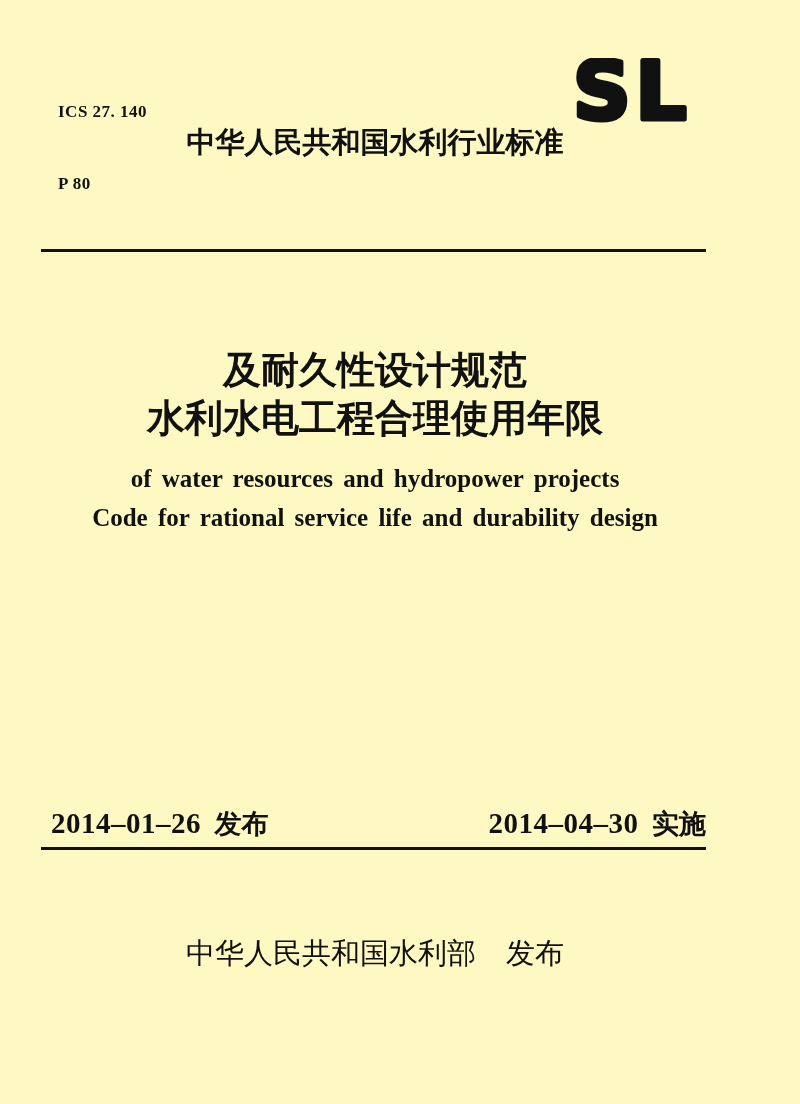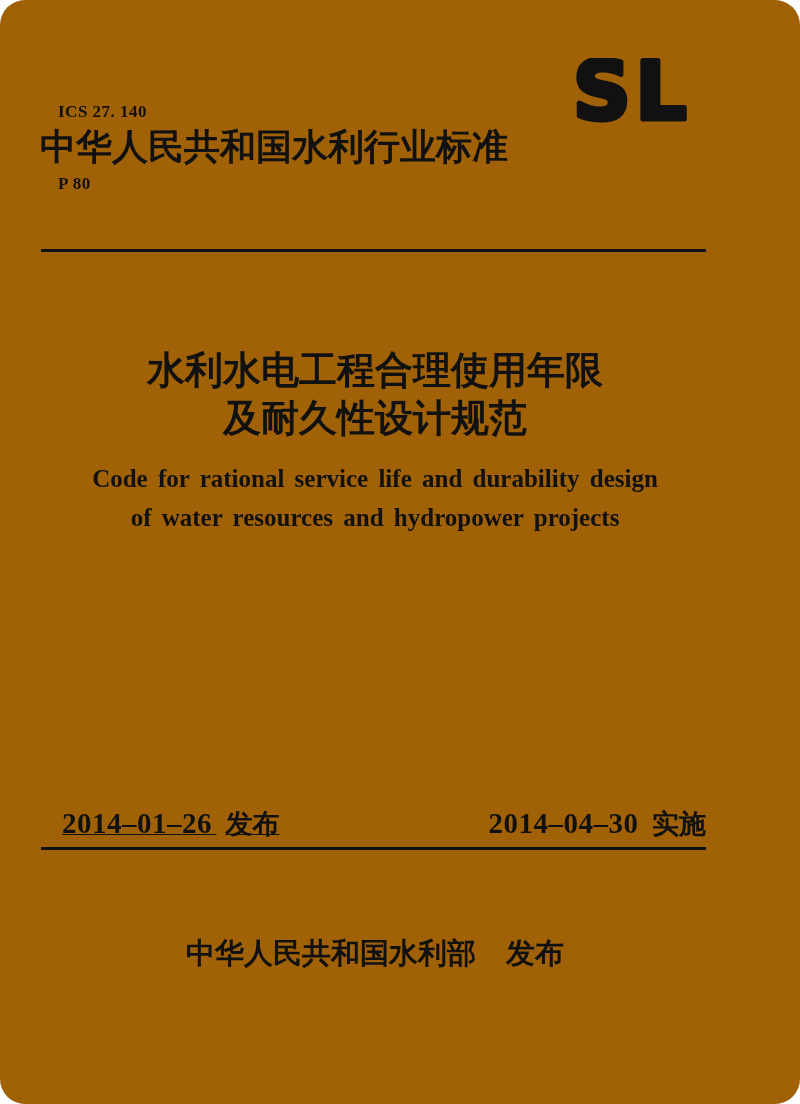--- a/index.html
+++ b/index.html
@@ -3,25 +3,24 @@
 <meta charset="utf-8">
 <style>
   html, body {
     margin: 0;
     padding: 0;
   }
   .page {
     position: relative;
     width: 800px;
     height: 1104px;
-    background: #a16207;
+    background: #fef9c3;
     color: #111;
     overflow: hidden;
     font-family: "Liberation Sans", "DejaVu Sans", sans-serif;
-    border-radius: 25px;
   }
 
   .ics-block {
     position: absolute;
     left: 58px;
     top: 52px;
     font-family: "Liberation Serif", "DejaVu Serif", serif;
     font-weight: bold;
     font-size: 17px;
     line-height: 24px;
@@ -35,23 +34,23 @@
     top: 58px;
     width: 122px;
     height: 68px;
   }
 
   .std-type {
     position: absolute;
     left: 40px;
     top: 123px;
     width: 670px;
-    text-align: left;
+    text-align: center;
     font-weight: bold;
-    font-size: 36px;
+    font-size: 29px;
     letter-spacing: 0px;
   }
 
   .std-number {
     position: absolute;
     left: 40px;
     top: 183px;
     width: 636px;
     text-align: right;
     font-family: "Liberation Serif", "DejaVu Serif", serif;
@@ -97,40 +96,40 @@
   .dates-row {
     position: absolute;
     left: 41px;
     top: 806px;
     width: 665px;
     display: flex;
     justify-content: space-between;
     align-items: baseline;
   }
   .date-item { white-space: nowrap; }
-  .date-item.issue { margin-left: 21px; text-decoration: underline; }
+  .date-item.issue { margin-left: 10px; }
   .date-num {
     font-family: "Liberation Serif", "DejaVu Serif", serif;
     font-weight: bold;
     font-size: 29px;
     letter-spacing: 0.5px;
   }
   .date-label {
     font-weight: bold;
     font-size: 27px;
     margin-left: 9px;
   }
 
   .publisher {
     position: absolute;
     left: 40px;
     top: 934px;
     width: 670px;
     text-align: center;
-    font-weight: bold;
+    font-weight: normal;
     font-size: 29px;
     white-space: nowrap;
   }
   .publisher .pub-label { margin-left: 30px; }
 </style>
 </head>
 <body>
 
 <div class="page">
 
@@ -142,27 +141,27 @@
   <svg class="logo" viewBox="0 0 122 68">
     <text x="0" y="61" font-family="DejaVu Sans, Liberation Sans, sans-serif" font-weight="bold" font-size="80" letter-spacing="5" fill="#111" stroke="#111" stroke-width="5" stroke-linejoin="round">SL</text>
   </svg>
 
   <div class="std-type">中华人民共和国水利行业标准</div>
 
 
   <div class="rule rule-top"></div>
 
   <div class="title-cn">
+    <div>及耐久性设计规范</div>
     <div>水利水电工程合理使用年限</div>
-    <div>及耐久性设计规范</div>
   </div>
 
   <div class="title-en">
+    <div>of water resources and hydropower projects</div>
     <div>Code for rational service life and durability design</div>
-    <div>of water resources and hydropower projects</div>
   </div>
 
   <div class="dates-row">
     <div class="date-item issue">
       <span class="date-num">2014–01–26</span>
       <span class="date-label">发布</span>
     </div>
     <div class="date-item implement">
       <span class="date-num">2014–04–30</span>
       <span class="date-label">实施</span>

